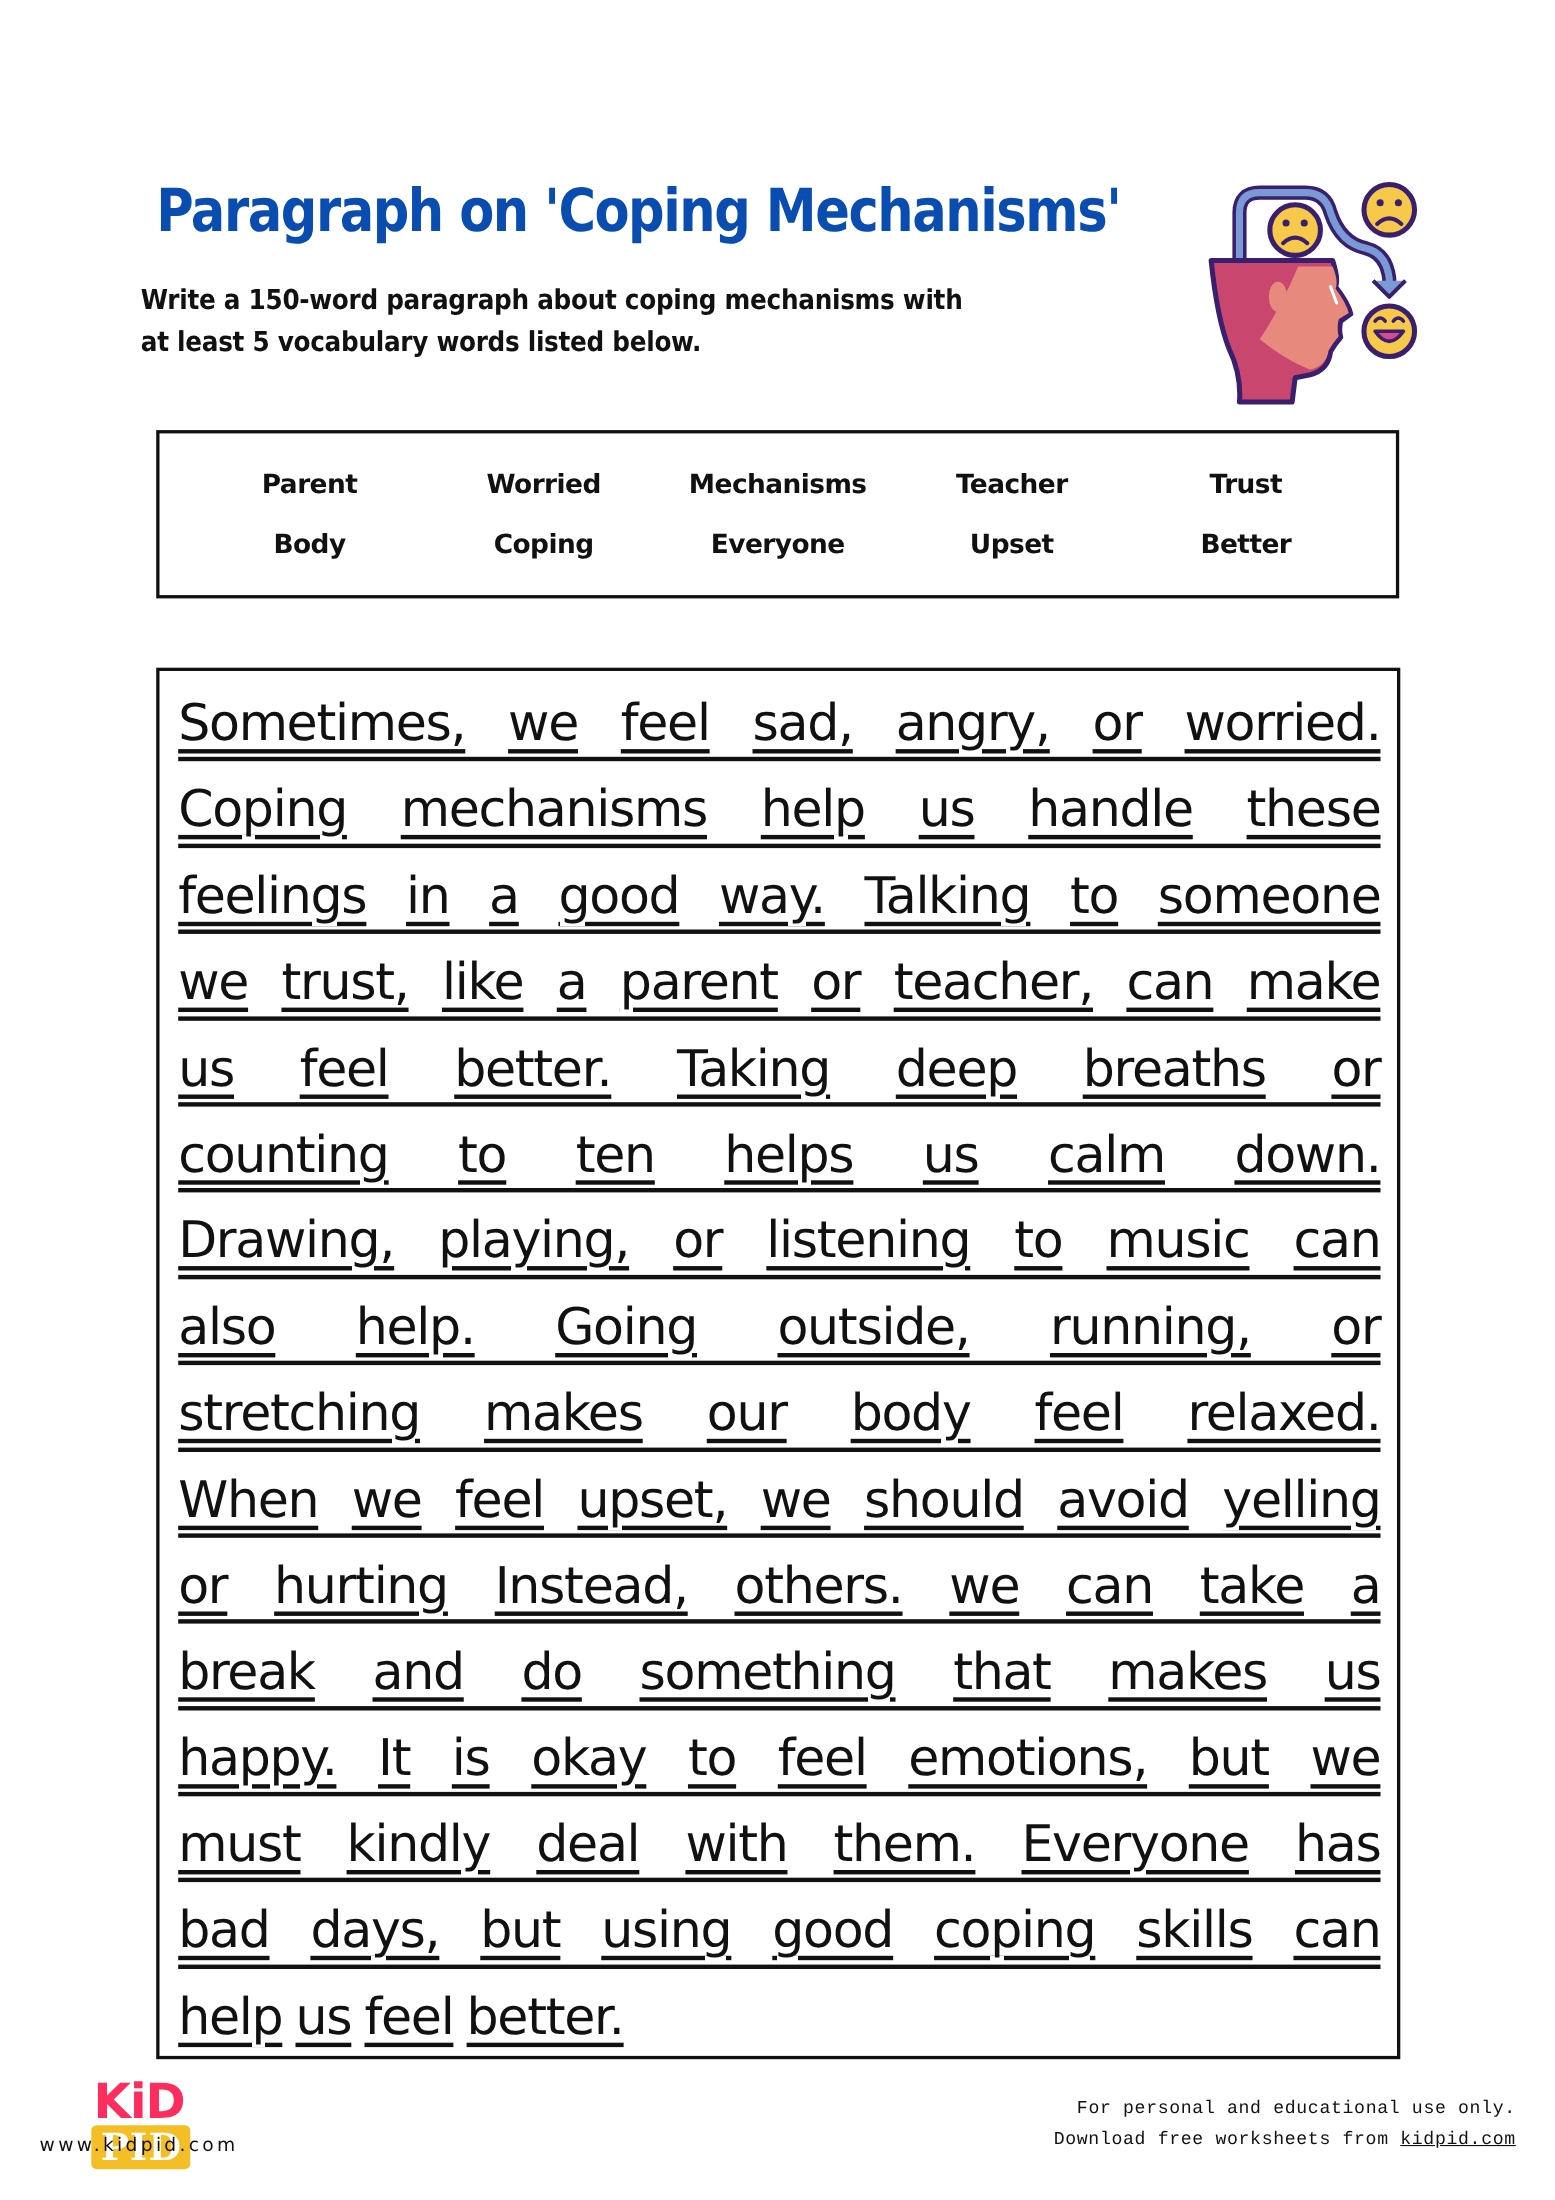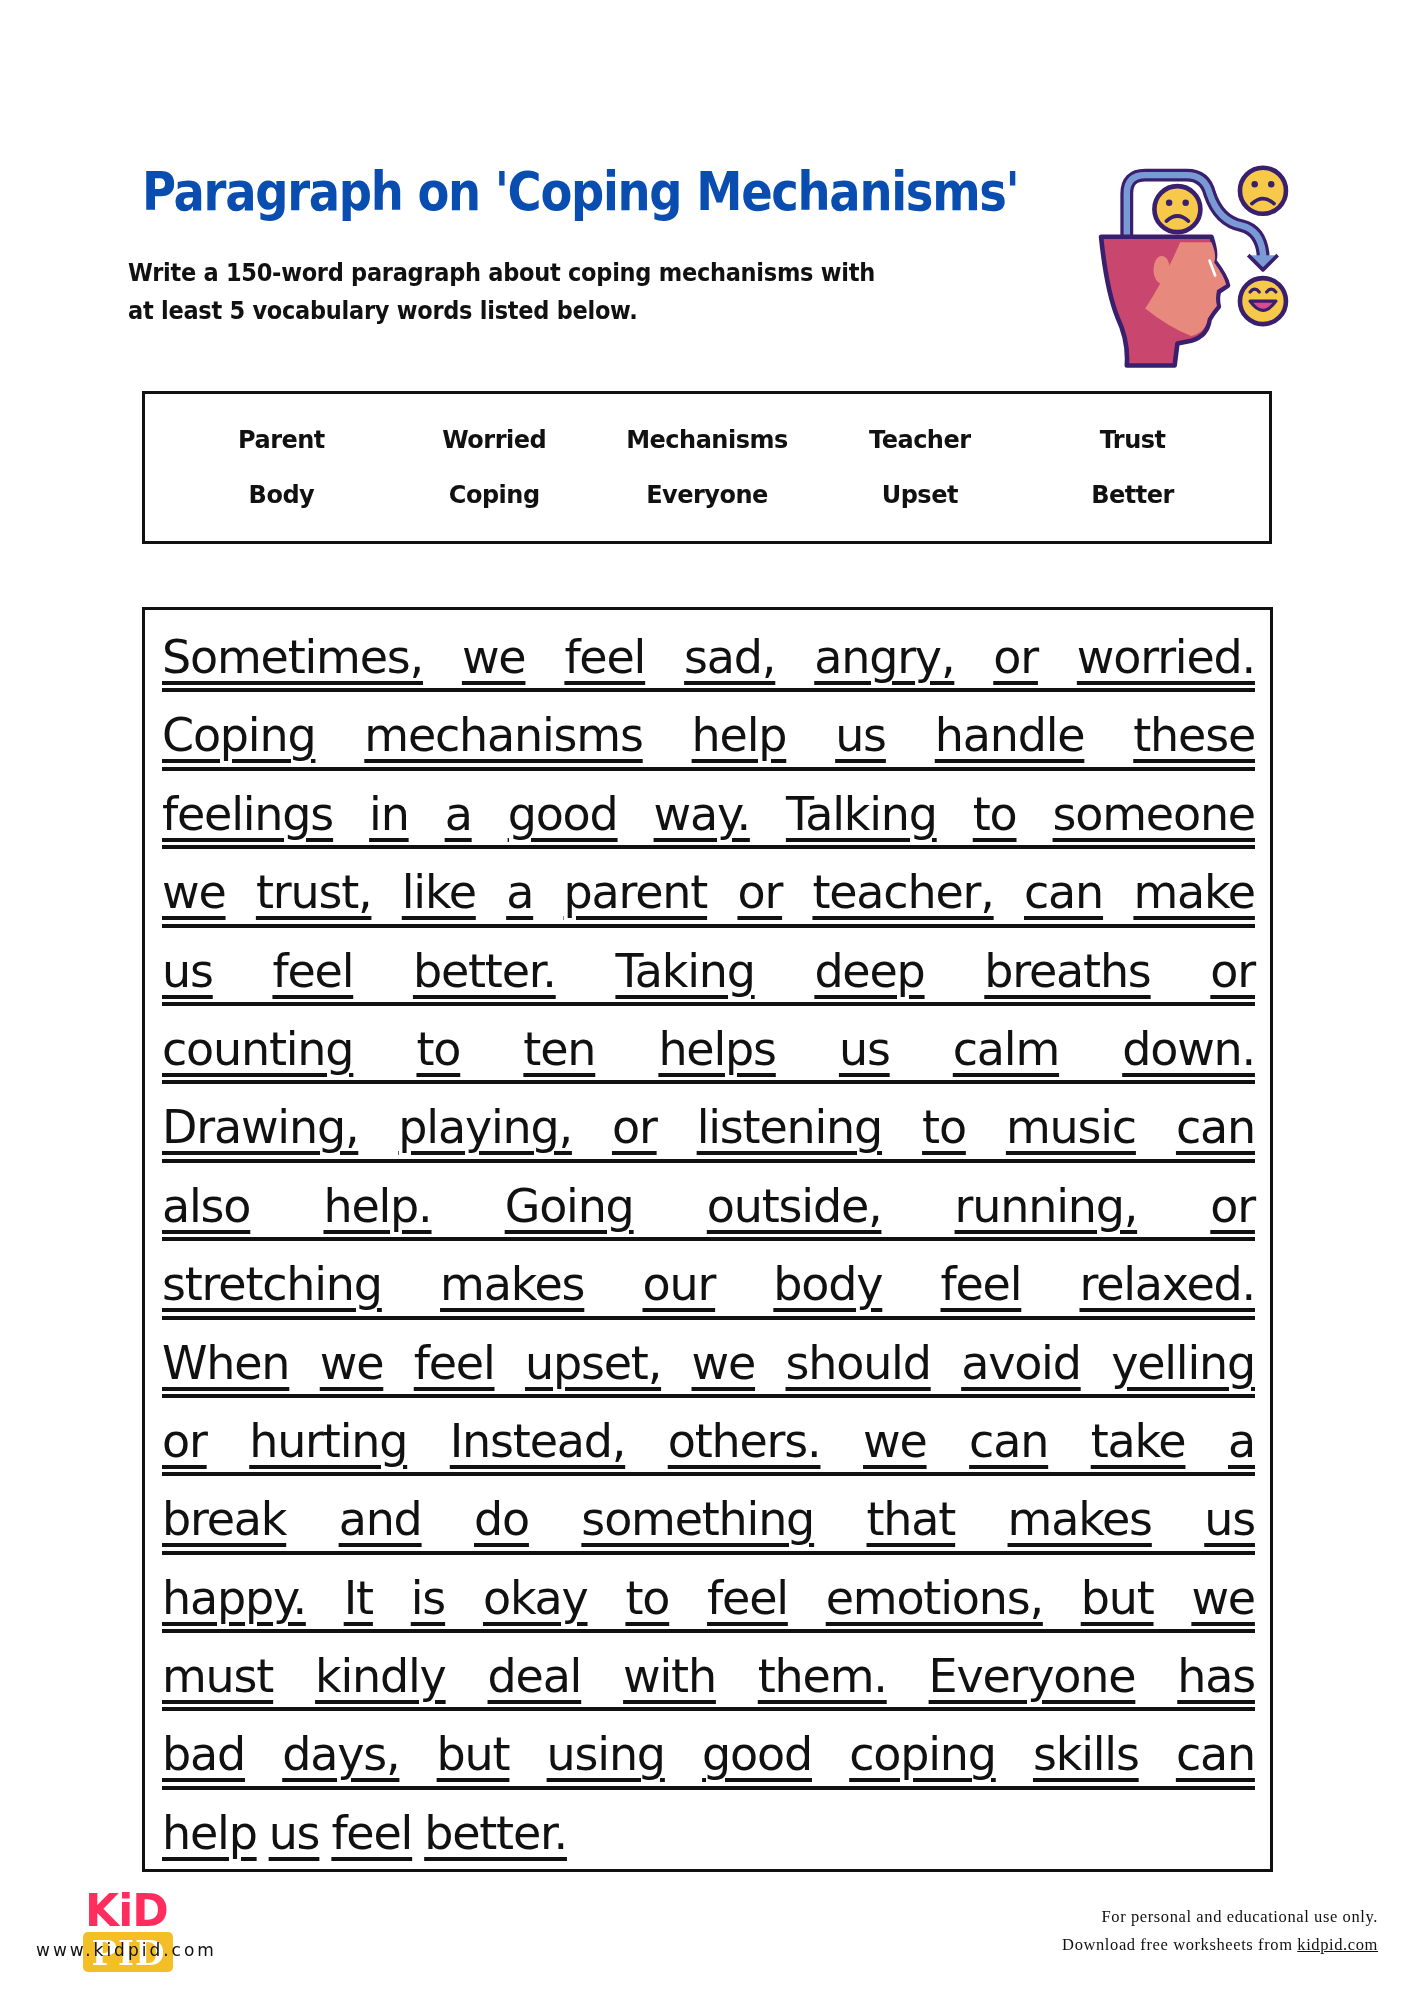--- a/index.html
+++ b/index.html
@@ -63,21 +63,21 @@
       margin-left: 4px; background: #f4bf26; color: #fff; border-radius: 5px;
       font-family: "DejaVu Serif", serif; font-weight: bold; font-size: 34px;
       padding: 0 8px; height: 40px; line-height: 42px; letter-spacing: 1px;
     }
     .logo-url {
       margin-top: 8px; font-family: "DejaVu Sans", sans-serif; font-size: 17px;
       letter-spacing: 3px; color: #111;
     }
     .footer-note {
       position: absolute; right: 36px; top: 1903px; text-align: right;
-      font-family: Liberation Serif, serif; font-size: 16.5px; line-height: 28px;
+      font-family: Liberation Mono, monospace; font-size: 16.5px; line-height: 28px;
       color: #111; letter-spacing: 0.6px;
     }
     .footer-note a { color: #111; text-decoration: underline; }
   </style>
 </head>
 <body>
 
 <div class="title">Paragraph on 'Coping Mechanisms'</div>
 
 <div class="instructions">

